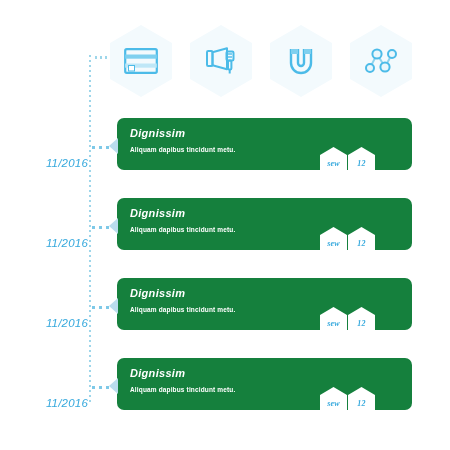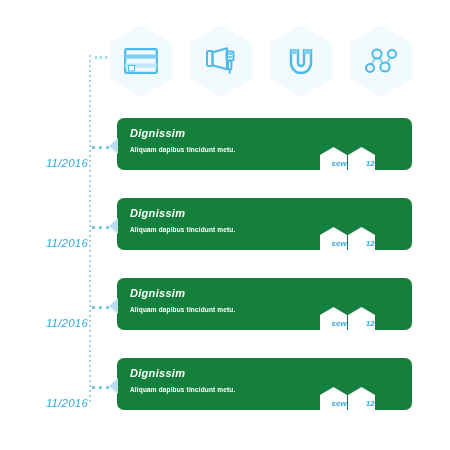--- a/index.html
+++ b/index.html
@@ -93,21 +93,21 @@
     position:absolute;left:13px;top:28px;
     color:#ffffff;
     font-size:6.5px;font-weight:bold;
     letter-spacing:0.15px;
   }
 
   .badges{position:absolute;left:320px;top:29px;width:70px;height:36px;}
   .badge{
     position:absolute;top:0;
     width:27px;height:32px;
-    display:flex;align-items:center;justify-content:flex-end;
+    display:flex;align-items:center;justify-content:center;font-family:Liberation Serif, serif;
   }
   .badge .bhex{
     position:absolute;inset:0;background:#ffffff;
     clip-path:polygon(50% 0%,100% 25%,100% 75%,50% 100%,0% 75%,0% 25%);
   }
   .badge .btxt{
     position:relative;
     color:#36a9dd;
     font-size:8px;font-weight:bold;font-style:italic;
     letter-spacing:0.2px;

